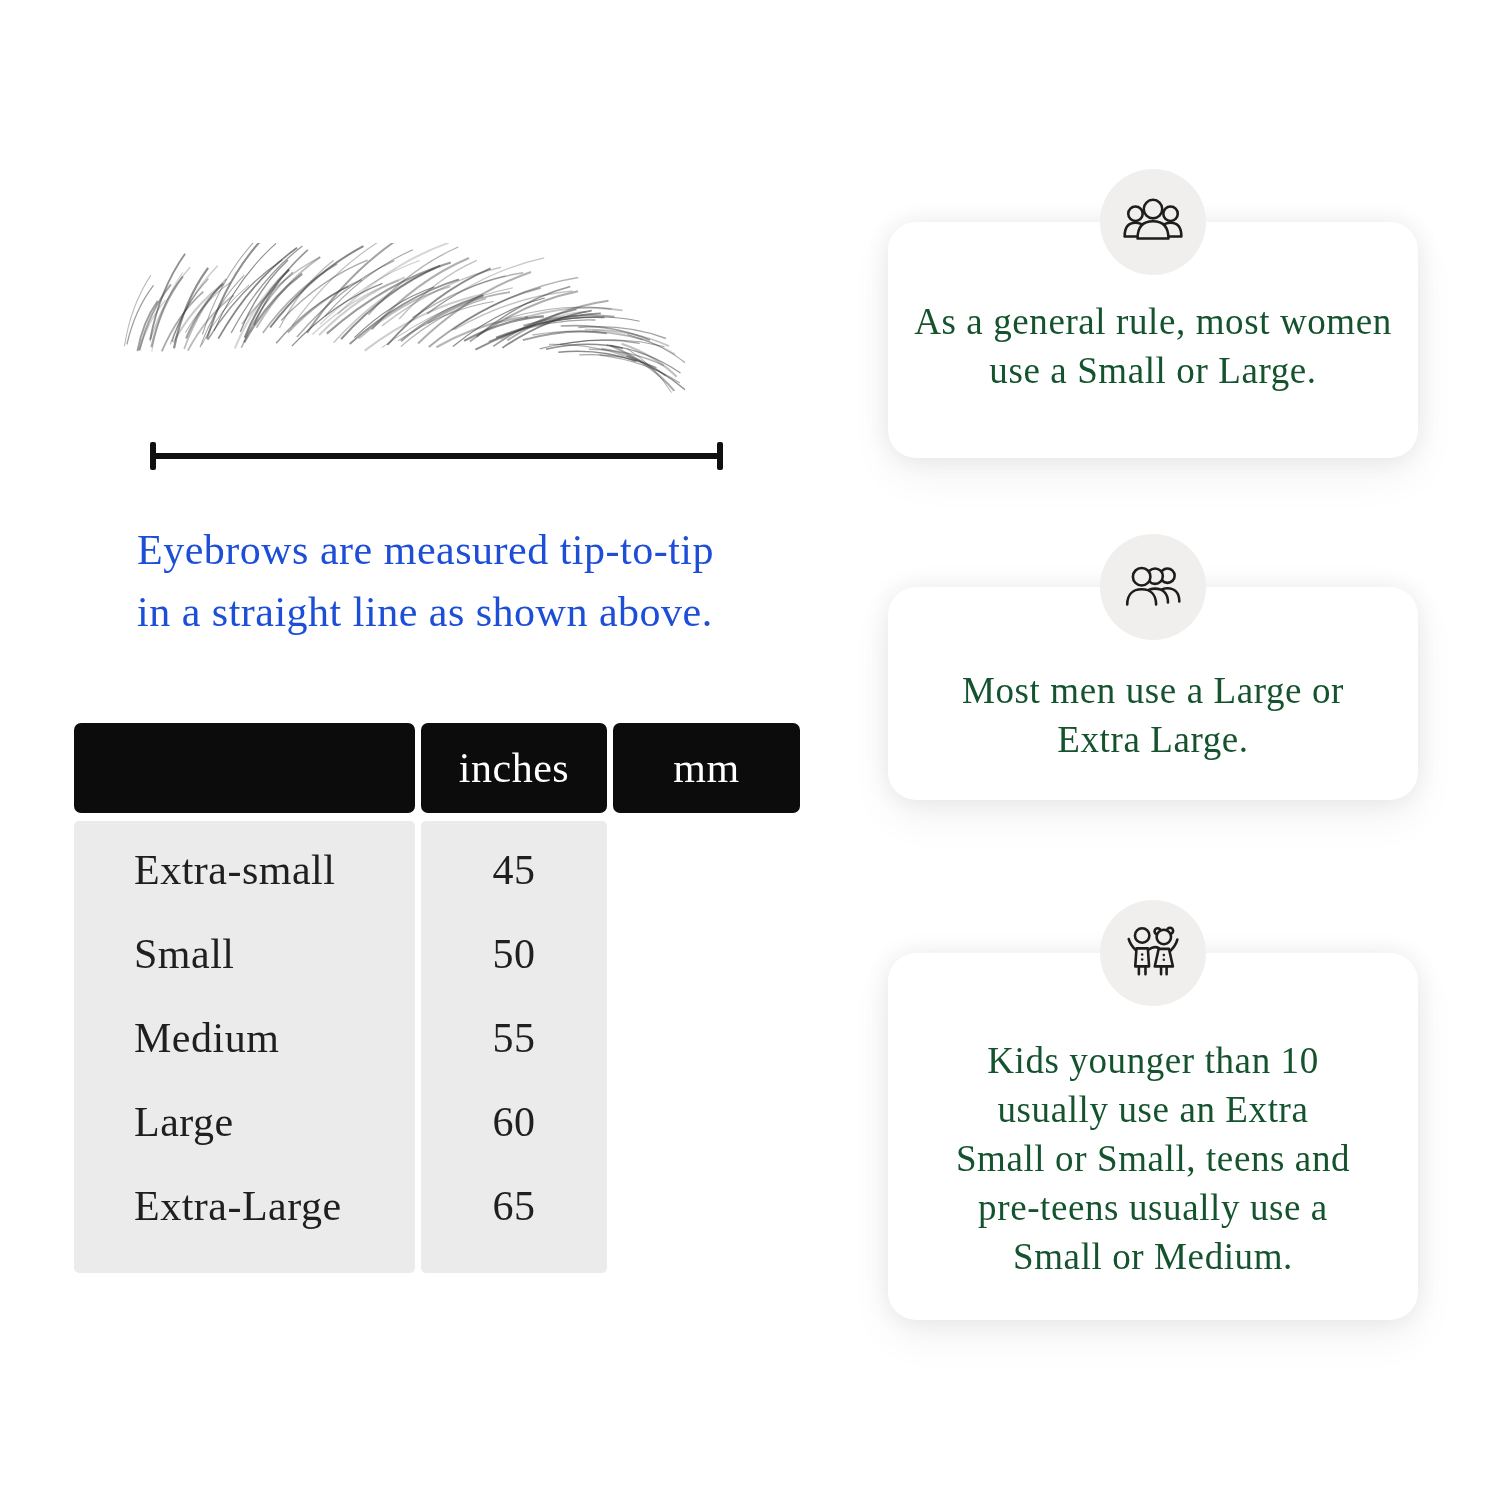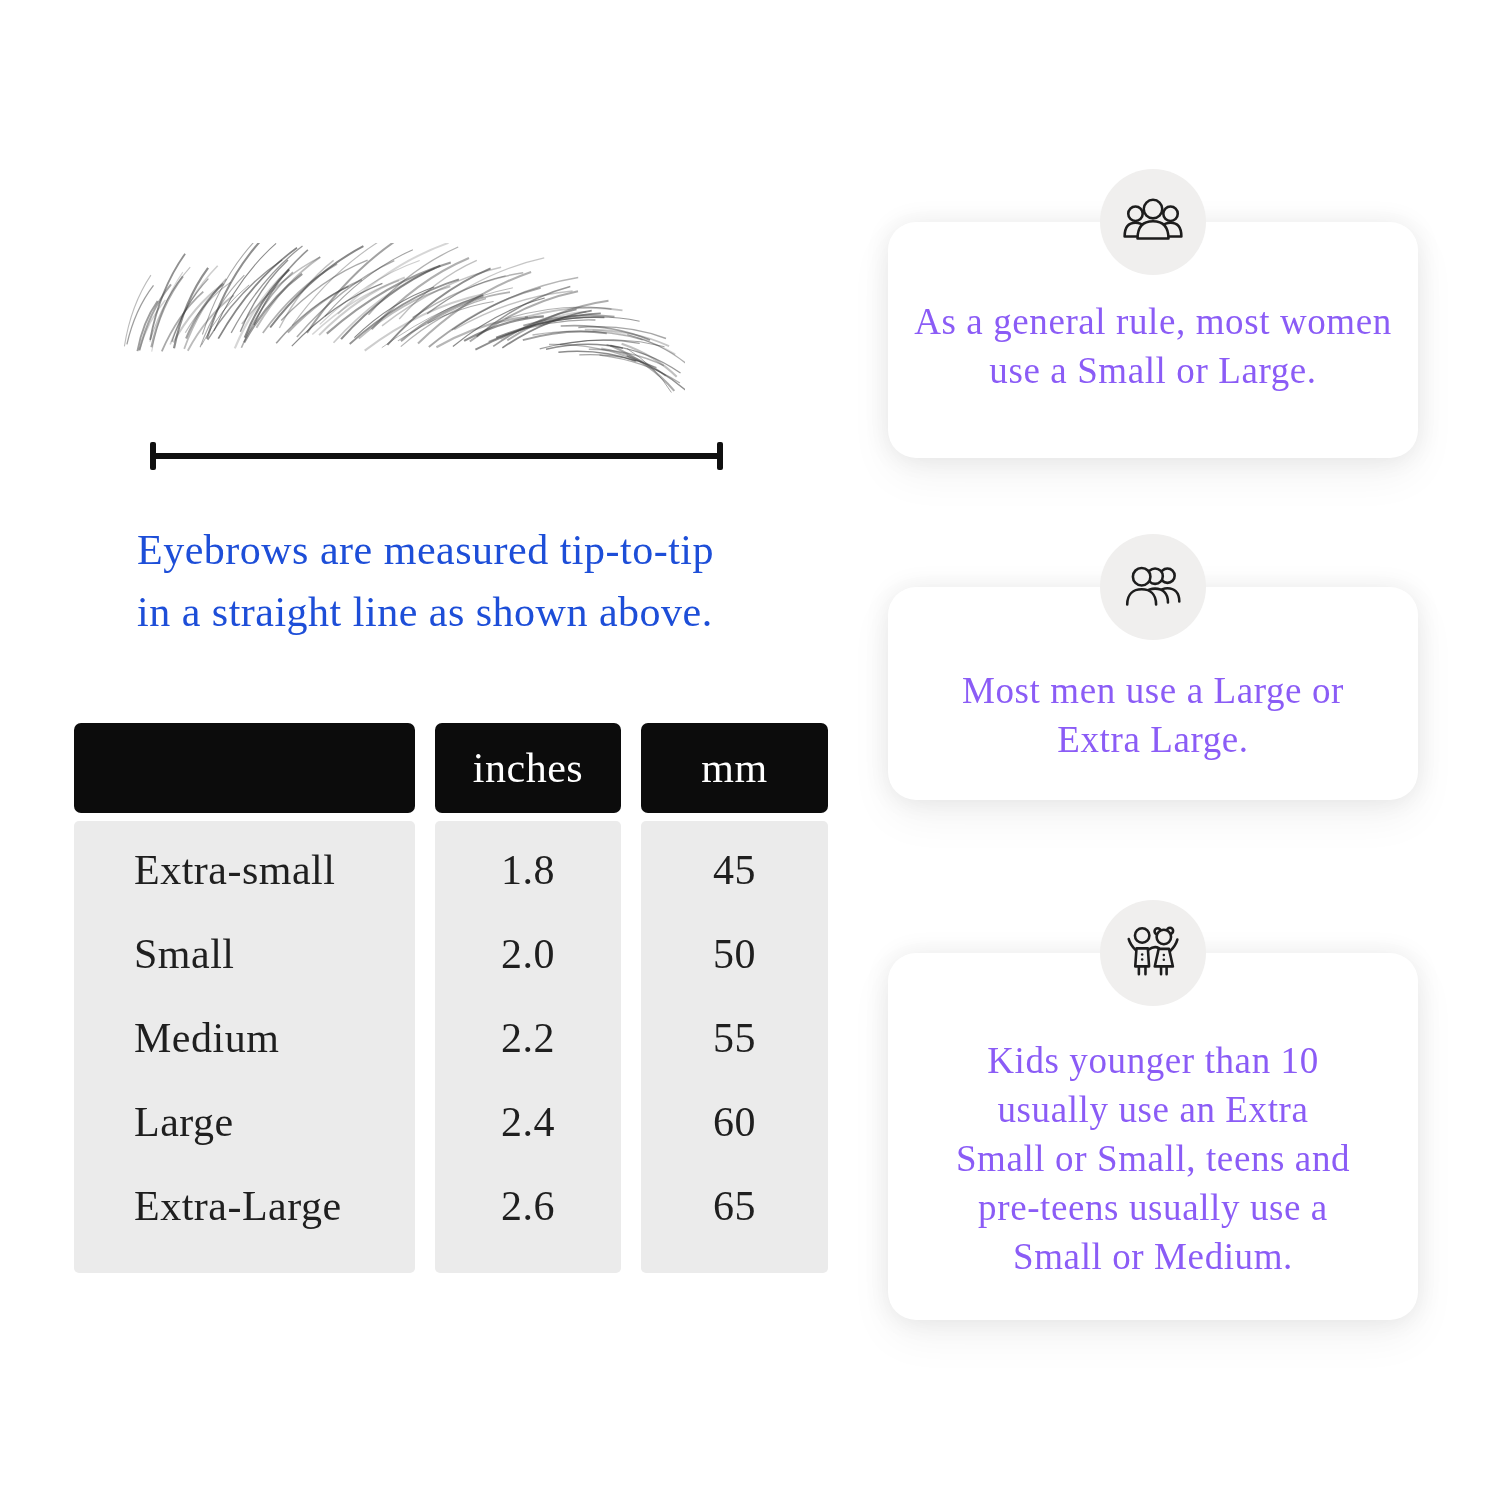--- a/index.html
+++ b/index.html
@@ -22,21 +22,21 @@
   .measure-line .cap.right { right: 0; }
 
   .caption {
     position: absolute; left: 137px; top: 519px;
     font-size: 42px; line-height: 1.48; letter-spacing: 0.5px; color: #1d4ed8;
   }
   .caption span { display: block; }
 
   
   .size-table { position: absolute; left: 74px; top: 723px; width: 726px; }
-  .thead, .tbody { display: grid; grid-template-columns: 341px 186px 187px; column-gap: 20px; }
+  .thead, .tbody { display: grid; grid-template-columns: 341px 186px 187px; column-gap: 6px; }
   .th {
     height: 90px; background: #0c0c0c; border-radius: 7px;
     color: #ffffff; font-size: 42px; letter-spacing: 0.5px;
     display: flex; align-items: center; justify-content: center;
   }
   .tbody { margin-top: 8px; }
   .tcol { background: #ebebeb; border-radius: 5px; height: 452px; padding-top: 7px; }
   .cell {
     height: 84px; display: flex; align-items: center;
     font-size: 42px; letter-spacing: 0.5px; color: #1f1f1f;
@@ -55,21 +55,21 @@
   .card.c3 { top: 953px; height: 367px; }
   .icon-circle {
     position: absolute; left: 212px; top: -53px; width: 106px; height: 106px;
     background: #f0efee; border-radius: 50%;
     display: flex; align-items: center; justify-content: center; z-index: 2;
   }
   .icon-circle svg { width: 66px; height: 66px; }
   .card-text {
     position: absolute; inset: 0; display: flex; flex-direction: column;
     align-items: center; justify-content: center; text-align: center;
-    font-size: 37px; line-height: 1.32; letter-spacing: 0.6px; color: #8b5cf6;
+    font-size: 37px; line-height: 1.32; letter-spacing: 0.6px; color: #14532d;
   }
   .card.c1 .card-text { padding: 40px 20px 26px; }
   .card.c2 .card-text { padding: 56px 20px 12px; }
   .card.c3 .card-text { padding: 50px 20px 4px; justify-content: center; }
   .card-text span { display: block; }
 
   .ic { fill: none; stroke: #1d1d1d; stroke-width: 2.5; stroke-linecap: round; stroke-linejoin: round; }
   .ic .bgfill { fill: #f0efee; }
   .ic .dot { fill: #1d1d1d; stroke: none; }
 </style>
@@ -210,27 +210,20 @@
     </div>
     <div class="tbody">
       <div class="tcol names">
         <div class="cell">Extra-small</div>
         <div class="cell">Small</div>
         <div class="cell">Medium</div>
         <div class="cell">Large</div>
         <div class="cell">Extra-Large</div>
       </div>
       <div class="tcol nums">
-        <div class="cell">1.8</div>
-        <div class="cell">2.0</div>
-        <div class="cell">2.2</div>
-        <div class="cell">2.4</div>
-        <div class="cell">2.6</div>
-      </div>
-      <div class="tcol nums">
         <div class="cell">45</div>
         <div class="cell">50</div>
         <div class="cell">55</div>
         <div class="cell">60</div>
         <div class="cell">65</div>
       </div>
     </div>
   </div>
 
   <div class="card c1">

